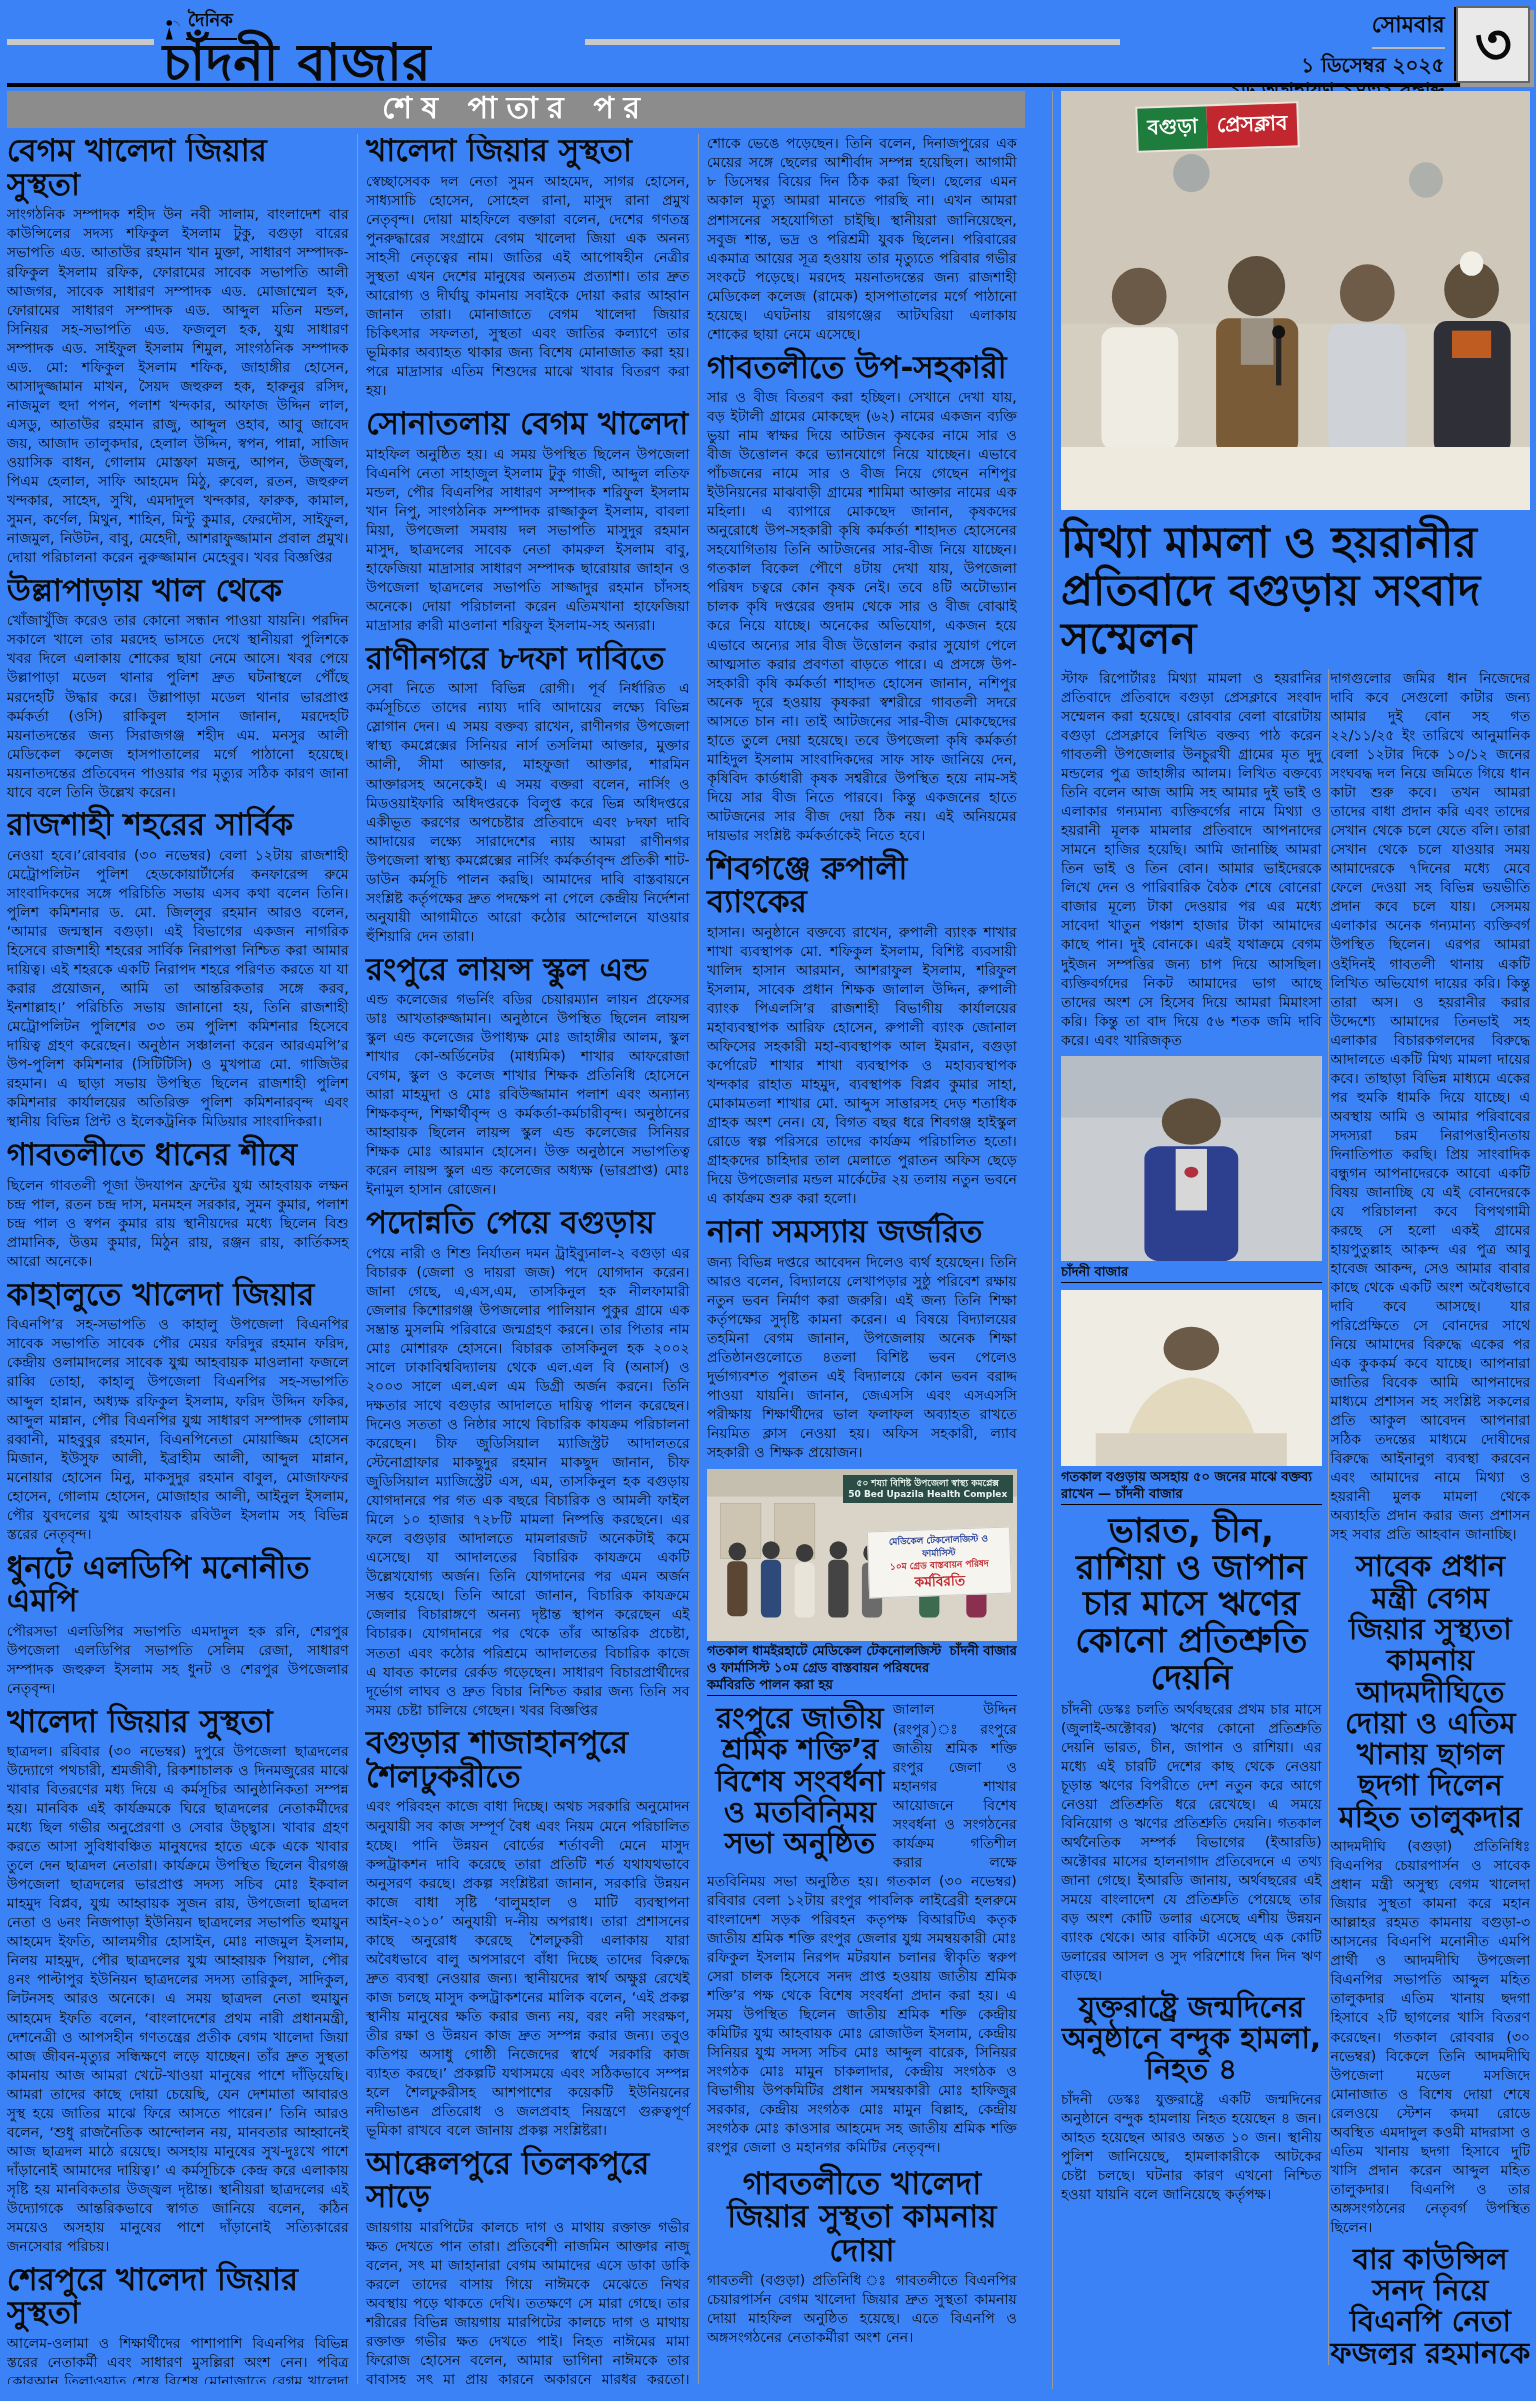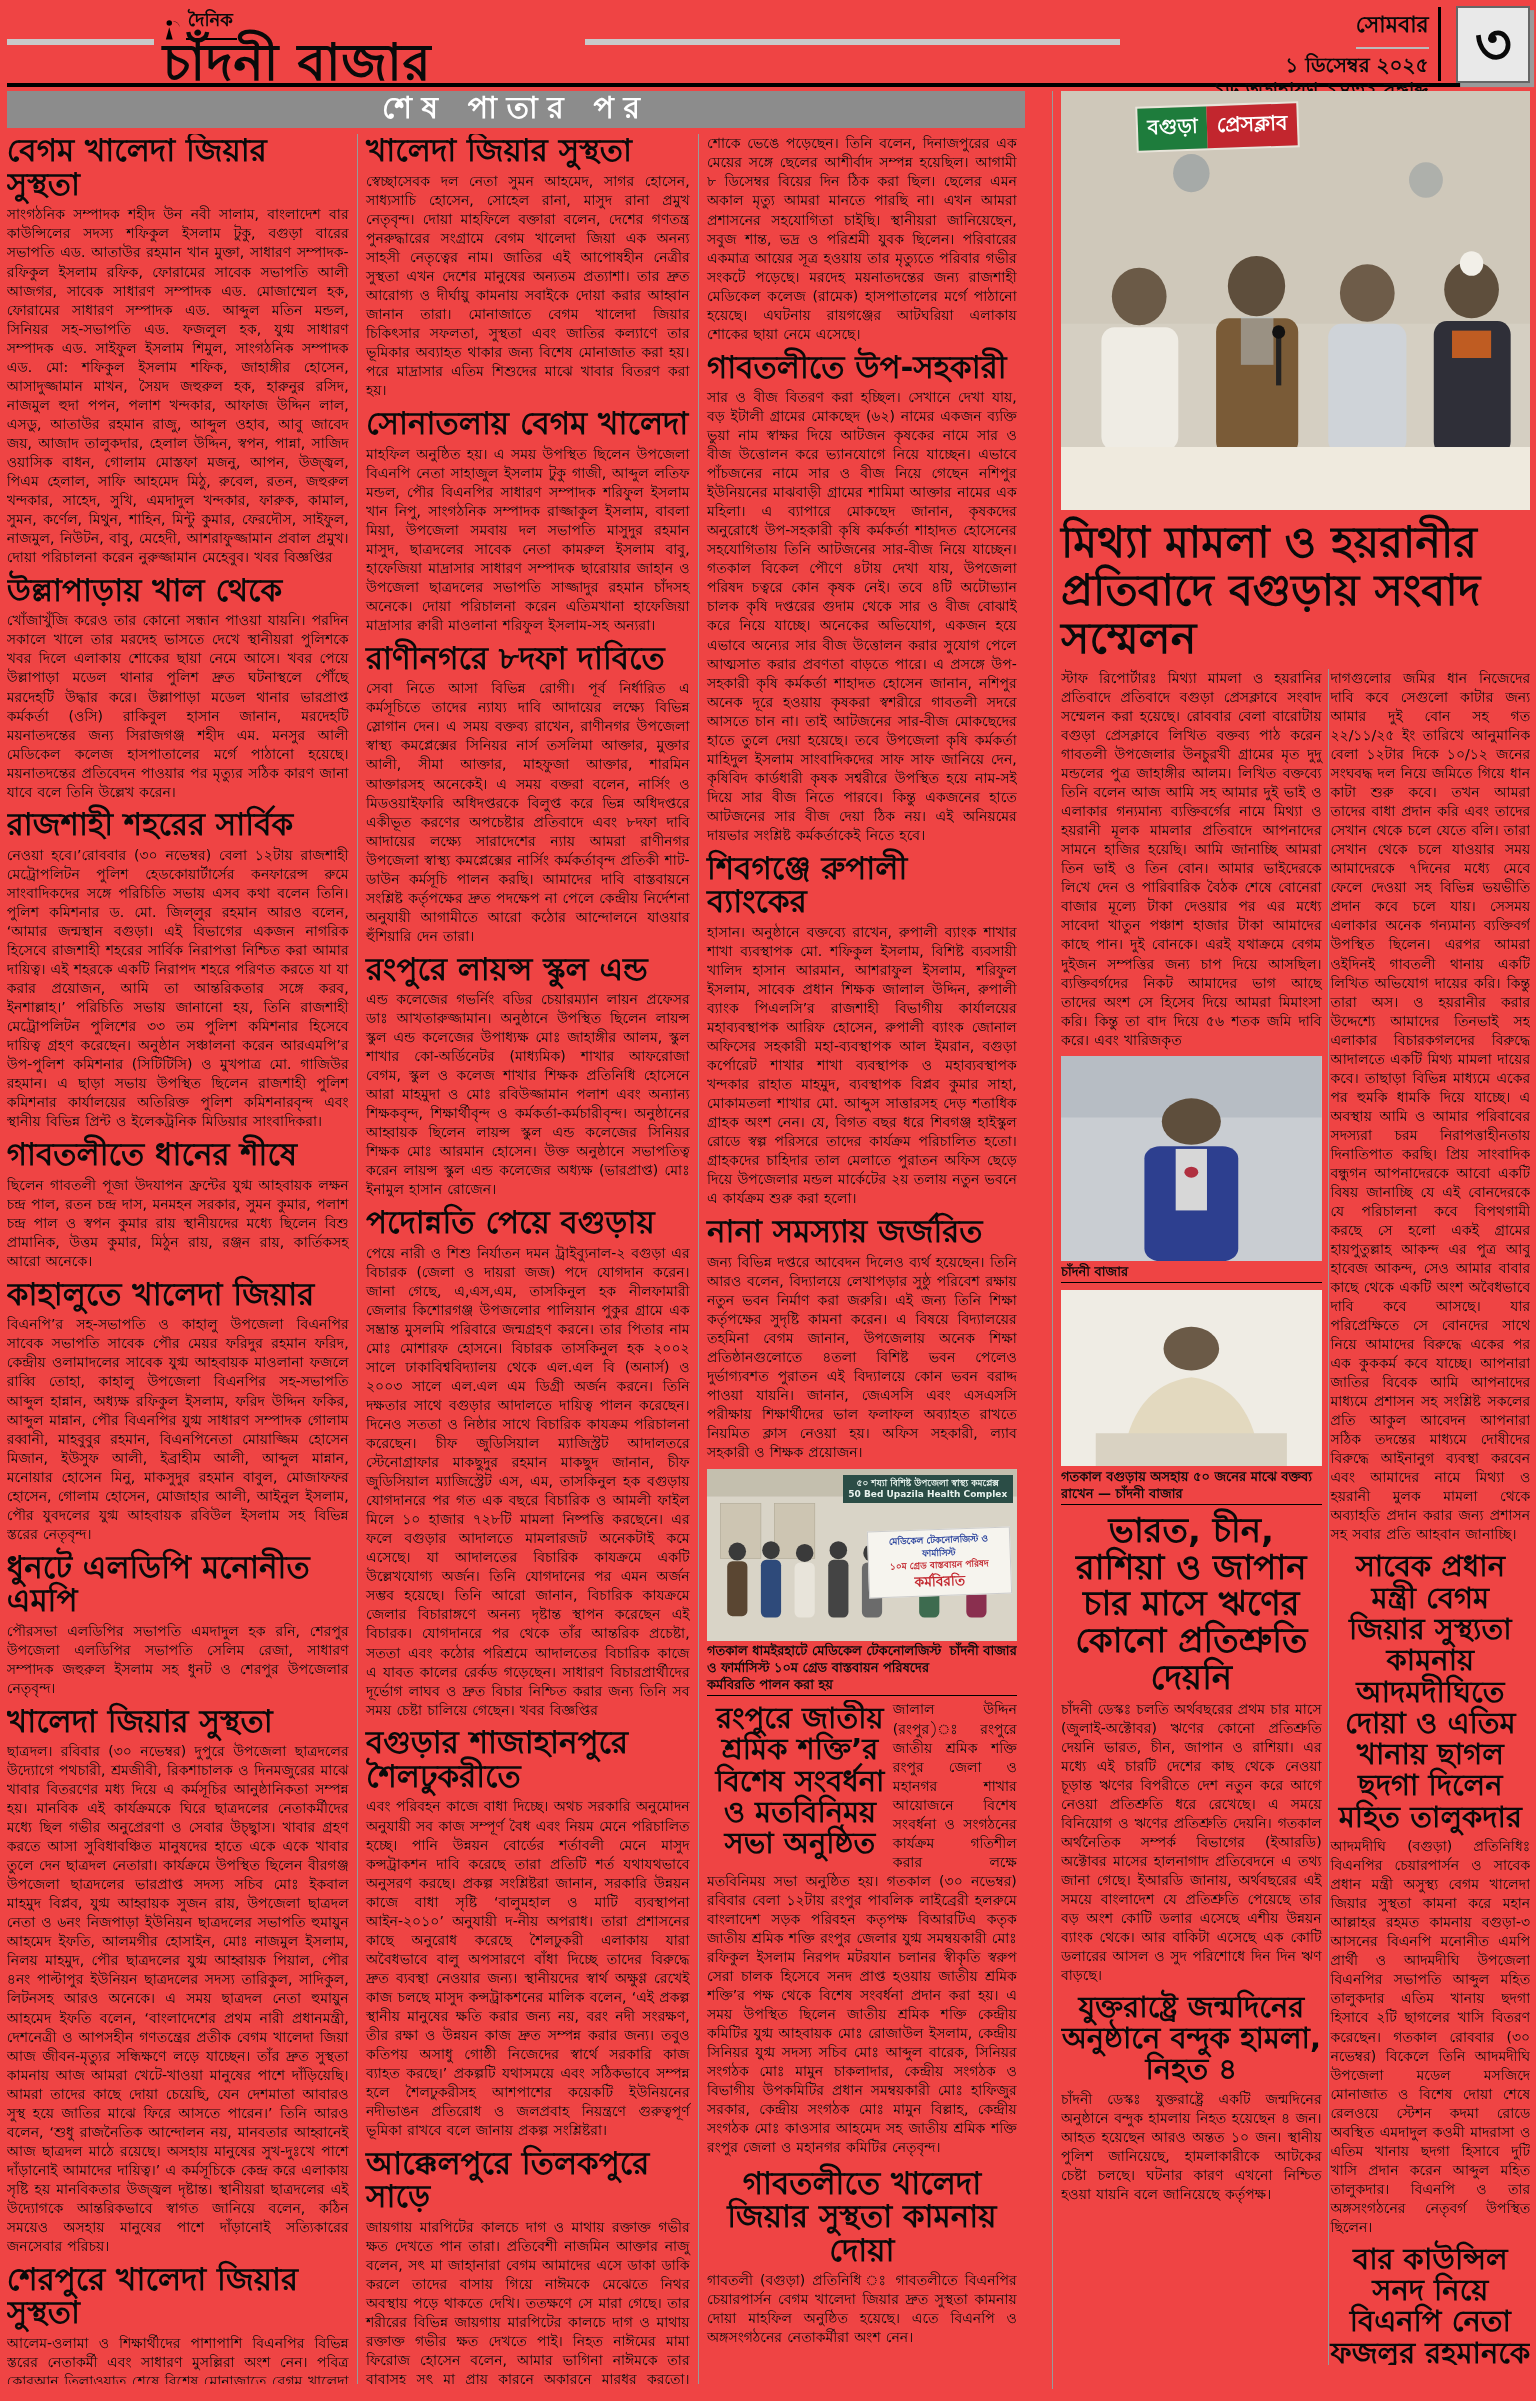--- a/index.html
+++ b/index.html
@@ -1,33 +1,33 @@
 <!DOCTYPE html>
 <html style="font-size:11px"><head>
 <meta charset="utf-8">
 <style>
   * { margin:0; padding:0; box-sizing:border-box; }
   html,body { background:#777; }
   .page {
-    width:1537px; height:2401px; background:#ef4444; color:#0a0a0a;
+    width:1537px; height:2401px; background:#3b82f6; color:#0a0a0a;
     font-family:"DejaVu Sans", sans-serif; margin:0 auto; position:relative;
     overflow:hidden; padding:5.5px 6.8px 0 6.8px;
   }
   
   .hdr { position:relative; height:81px; border-bottom:4.8px solid #000; }
   .hdr-line { position:absolute; top:33px; height:6.8px; background:#c9c9c9; }
   .hdr-line.l { left:0; width:147px; }
   .hdr-line.r { left:578px; right:410px; }
   .masthead { position:absolute; left:156px; top:0; }
   .mast-top { display:flex; align-items:flex-end; gap:5.5px; }
   .logo-ic { width:18px; height:20.5px; position:relative; }
   .logo-ic svg { width:100%; height:100%; }
   .daily { font-size:18px; font-weight:700; border-bottom:2.7px solid #000; padding:0 4.1px 1.4px 1.4px; }
   .mast-title { font-size:51px; font-weight:900; letter-spacing:0.7px; line-height:1.0; margin-top:-2.7px; }
-  .datebox { position:absolute; right:89px; top:1.4px; text-align:right; padding-right:9.6px; border-right:3.4px solid #000; height:74px;}
+  .datebox { position:absolute; right:73px; top:1.4px; text-align:right; padding-right:9.6px; border-right:3.4px solid #000; height:74px;}
   .weekday { font-size:22px; font-weight:700; border-bottom:2.1px solid #bbb; display:inline-block; padding-bottom:2.7px; margin-bottom:4.1px;}
   .dateln { font-size:20px; font-weight:700; line-height:1.25; }
   .pagebox { position:absolute; right:0; top:0; width:74px; height:77px; background:#e9e9e9;
     border:2.1px solid #666; box-shadow:4.1px 4.1px 0 #9a9a9a; display:flex; align-items:center; justify-content:center;}
   .pagenum { font-size:57px; font-weight:900; line-height:1; }
   
   .bodywrap { display:flex; gap:27px; margin-top:4.1px; height:2298px; }
   .left-area { width:1018px; flex:none; }
   .banner { height:37px; background:#8c8c8c; color:#fff; display:flex; align-items:center; justify-content:center;
     font-size:30px; font-weight:800; letter-spacing:9.6px; margin-bottom:6.8px; }

